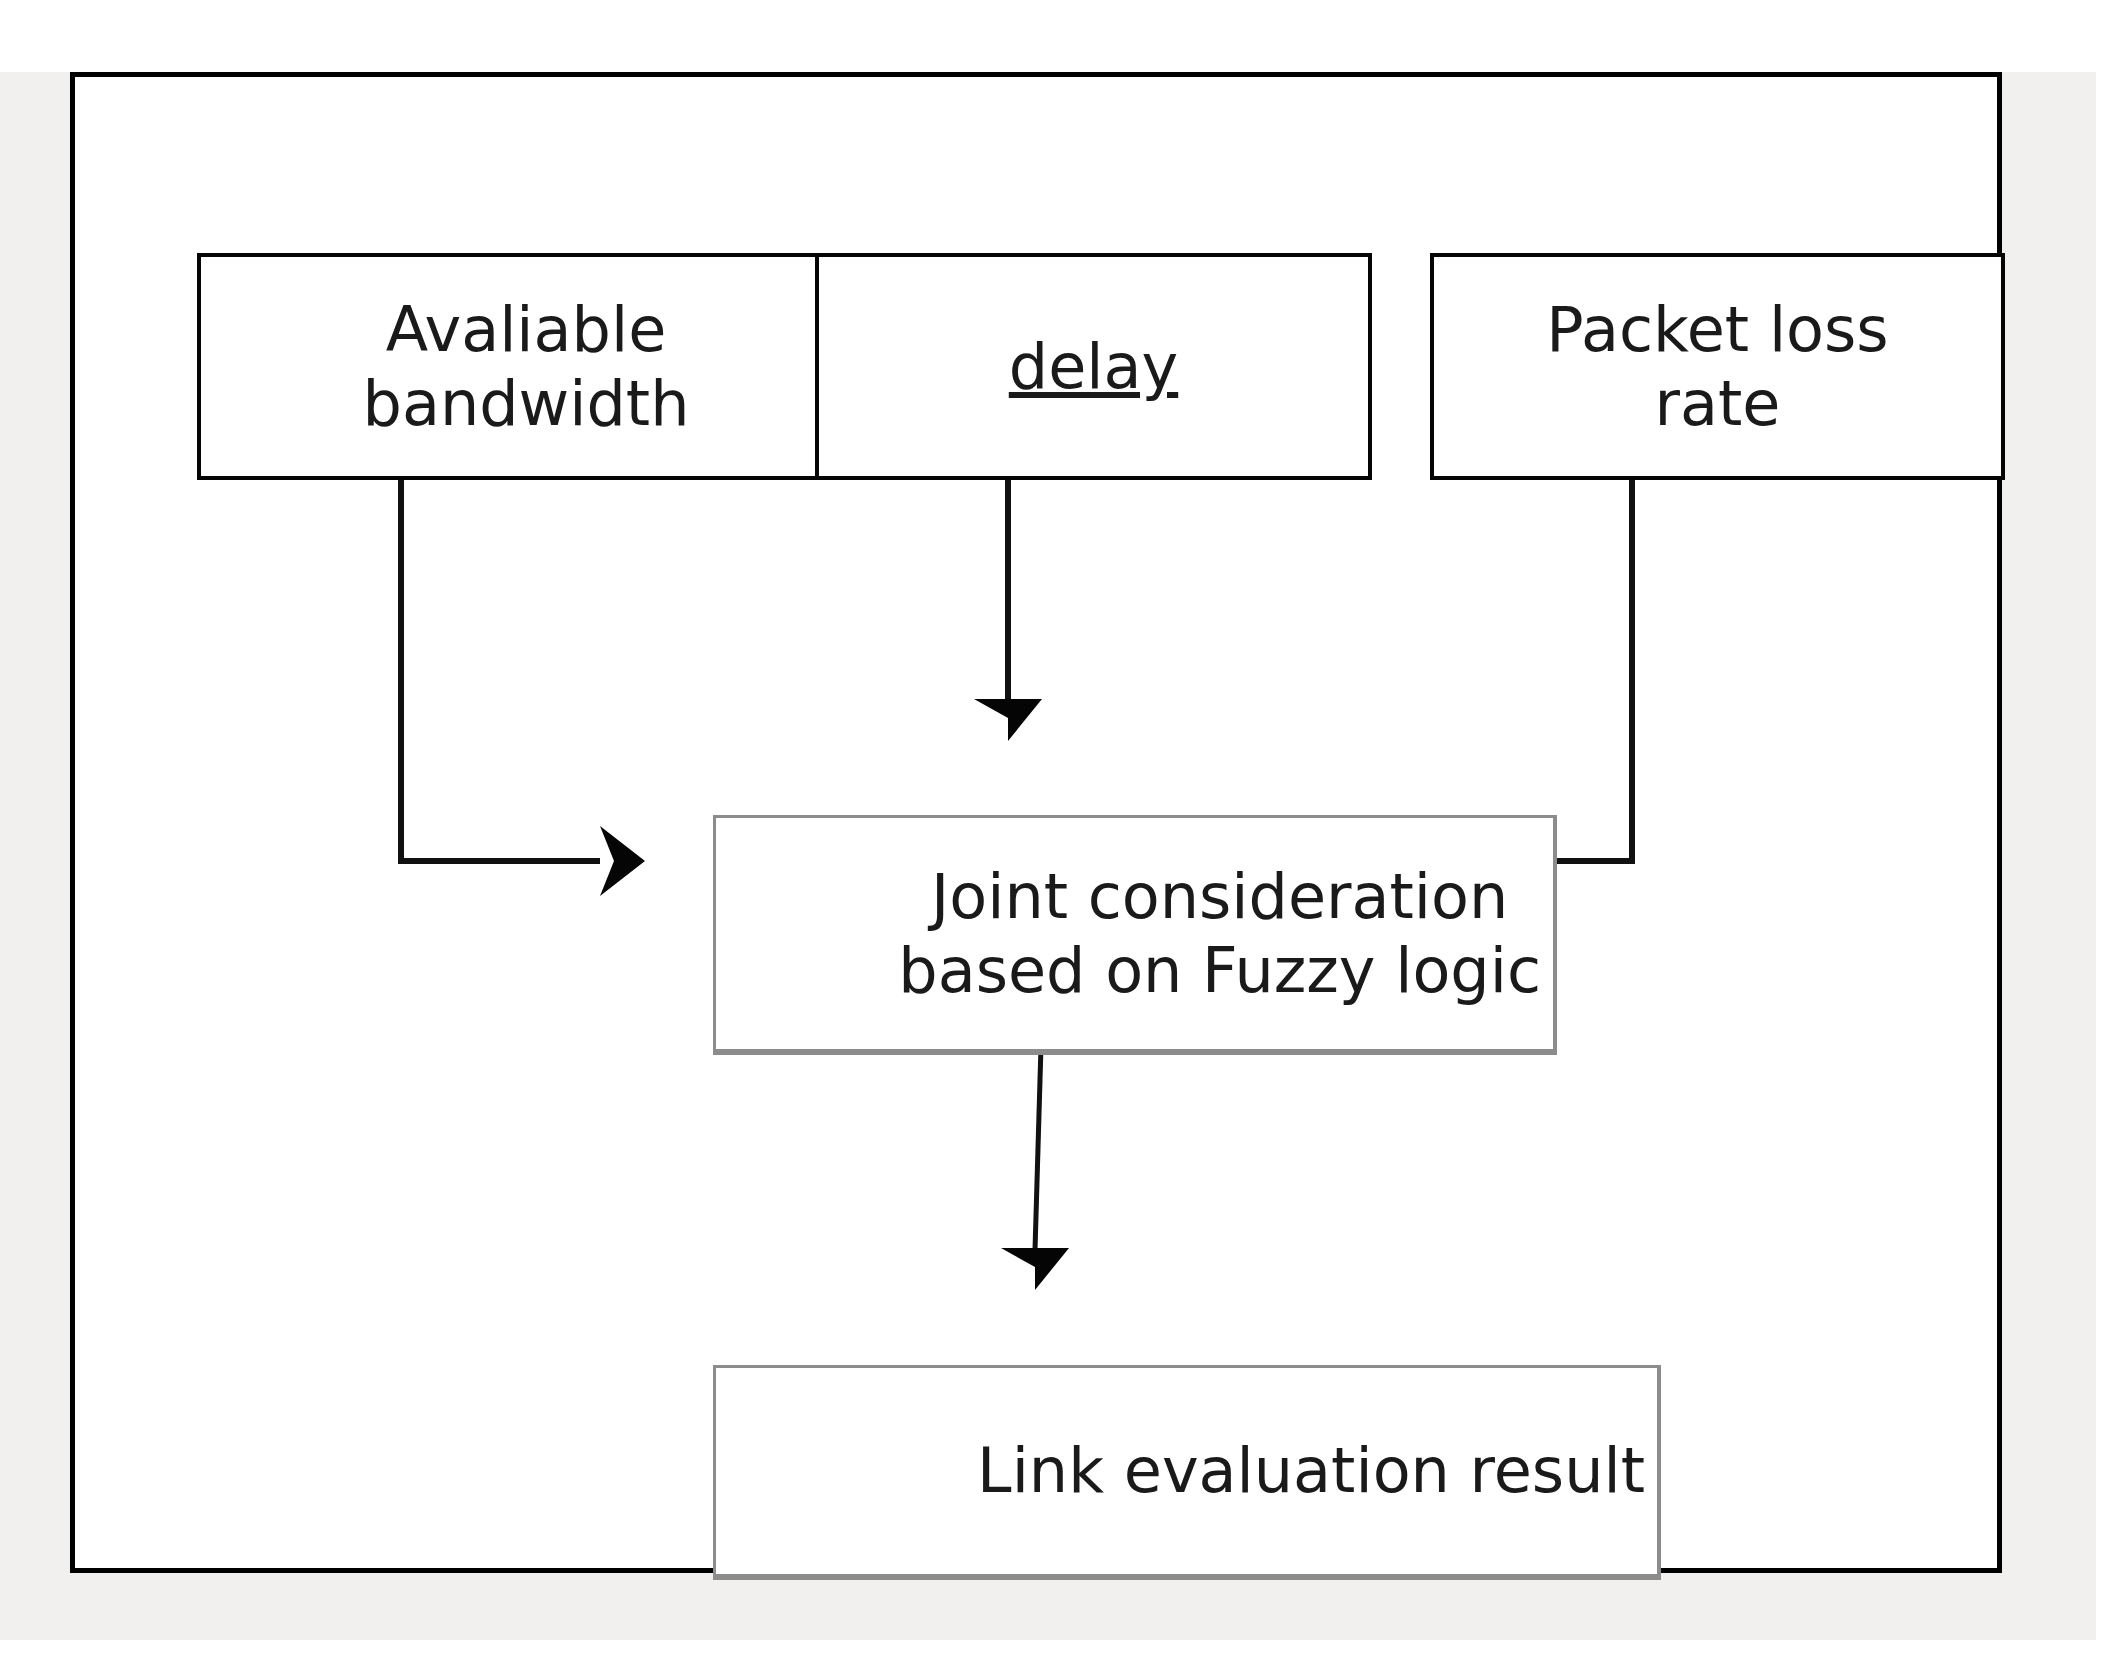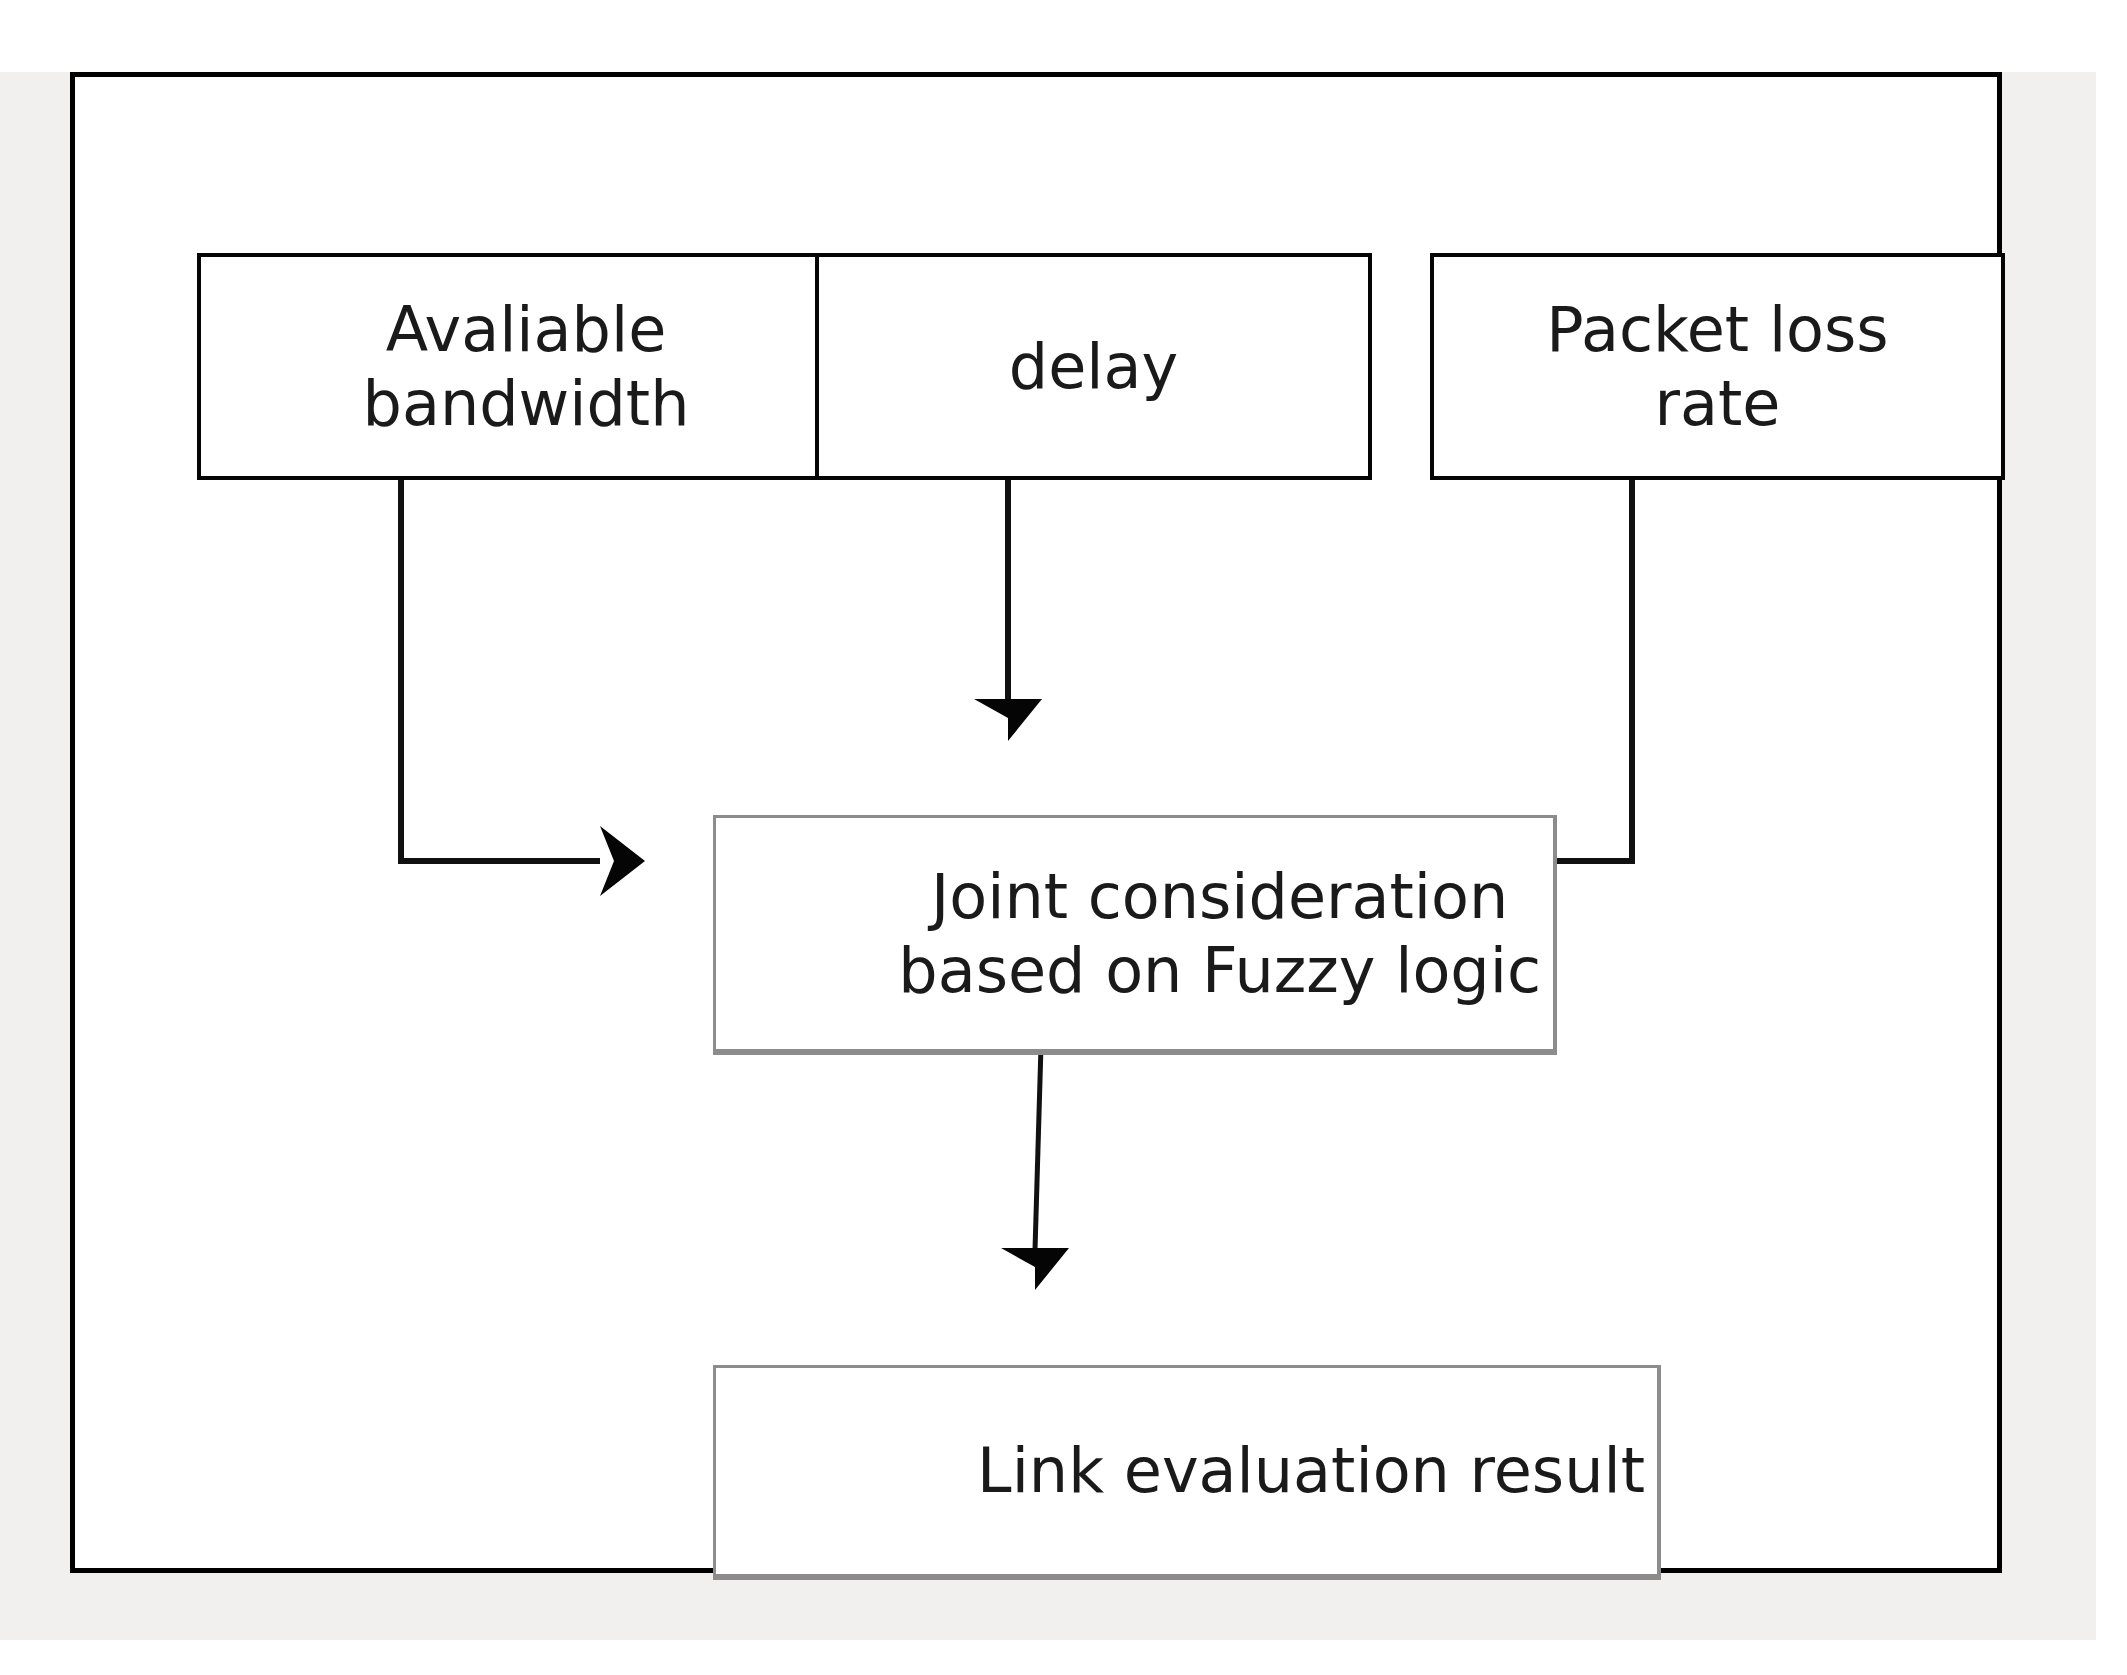--- a/index.html
+++ b/index.html
@@ -61,20 +61,21 @@
     padding: 0 12px;
   }
   
   #node-bandwidth {
     left: 122px;  top: 176px;  width: 658px;  height: 227px;
     font-size: 62px;
   }
   #node-delay {
     left: 740px;  top: 176px;  width: 557px;  height: 227px;
     font-size: 62px;
+    text-decoration: underline;
   }
   #node-packetloss {
     left: 1355px; top: 176px;  width: 575px;  height: 227px;
     font-size: 62px;
   }
   
   #node-fuzzy {
     left: 638px;  top: 738px;  width: 844px;  height: 240px;
     font-size: 62px;
   }

